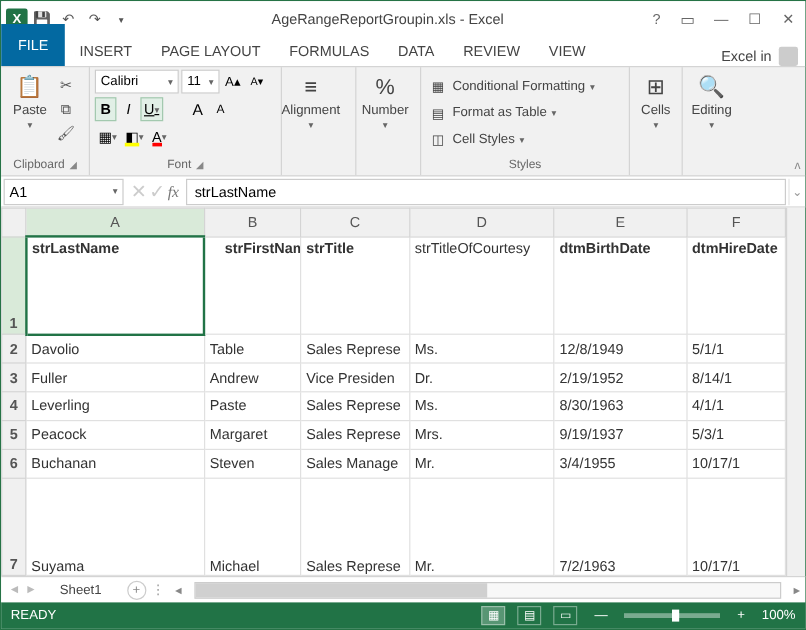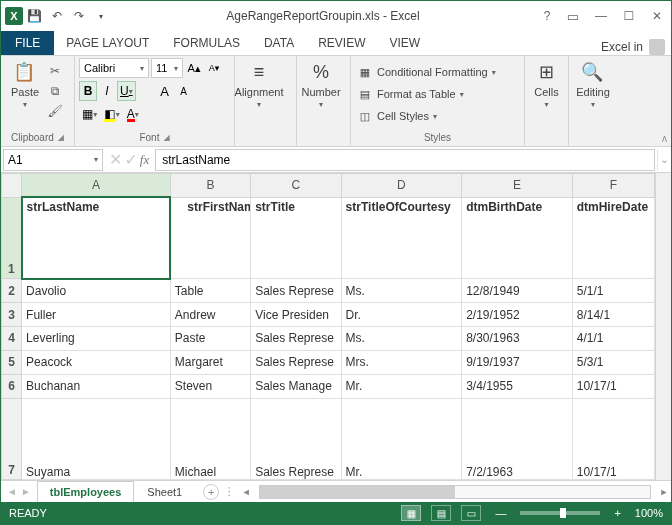--- a/index.html
+++ b/index.html
@@ -11,21 +11,21 @@
   .qat { display: flex; align-items: center; gap: 2px; padding-left: 4px; }
   .qat .xl-icon { width: 18px; height: 18px; background: #217346; color: #fff; display: flex; align-items: center; justify-content: center; font-size: 11px; font-weight: bold; border-radius:2px; }
   .qat-btn { width: 20px; height: 20px; display: flex; align-items: center; justify-content: center; color: #555; font-size: 12px; cursor: pointer; }
   .title-text { flex: 1; text-align: center; font-size: 12px; color: #444; }
   .win-controls { display: flex; }
   .win-btn { width: 28px; height: 22px; display: flex; align-items: center; justify-content: center; color: #666; font-size: 12px; cursor: pointer; }
   .help-btn { width: 24px; color: #666; }
 
   
   .tabbar { height: 24px; display: flex; align-items: flex-end; background: #fff; font-size: 12px; }
-  .file-tab { height: 24px; padding: 0 14px; background: #0c4a6e; color: #fff; display: flex; align-items: center; cursor: pointer; }
+  .file-tab { height: 35px; padding: 0 14px; background: #0369a1; color: #fff; display: flex; align-items: center; cursor: pointer; }
   .tab { height: 24px; padding: 0 12px; color: #444; display: flex; align-items: center; cursor: pointer; }
   .tab.active { color: #217346; border: 1px solid #d4d4d4; border-bottom: 1px solid #f1f1f1; background: #f1f1f1; }
   .tabbar-spacer { flex: 1; }
   .signin { font-size: 12px; color: #444; padding-right: 6px; display:flex; align-items:center; gap:6px;}
   .avatar { width:16px; height:16px; background:#ccc; border-radius:2px; }
 
   
   .ribbon { height: 92px; background: #f1f1f1; border-top: 1px solid #d4d4d4; border-bottom: 1px solid #d4d4d4; display: flex; position: relative; }
   .group { border-right: 1px solid #d4d4d4; display: flex; flex-direction: column; padding: 2px 4px 0 4px; }
   .group-body { flex: 1; display: flex; align-items: flex-start; }
@@ -116,20 +116,21 @@
       <div class="win-btn help-btn">?</div>
       <div class="win-btn" style="font-size:13px;">▭</div>
       <div class="win-btn">—</div>
       <div class="win-btn">☐</div>
       <div class="win-btn">✕</div>
     </div>
   </div>
 
   <div class="tabbar">
     <div class="file-tab">FILE</div>
+    <div class="tab">INSERT</div>
     <div class="tab">PAGE LAYOUT</div>
     <div class="tab">FORMULAS</div>
     <div class="tab">DATA</div>
     <div class="tab">REVIEW</div>
     <div class="tab">VIEW</div>
     <div class="tabbar-spacer"></div>
     <div class="signin">
       <span>Excel in</span>
       <span class="avatar"></span>
     </div>
@@ -297,21 +298,21 @@
         <th>C</th>
         <th>D</th>
         <th>E</th>
         <th>F</th>
       </tr>
       <tr class="tall">
         <th class="rowhead sel">1</th>
         <td class="sel" style="font-weight:bold;">strLastName</td>
         <td style="font-weight:bold;padding-left:16px;">strFirstName</td>
         <td style="font-weight:bold;">strTitle</td>
-        <td style="font-weight:bold;margin-top:20px;">strTitleOfCourtesy</td>
+        <td style="font-weight:normal;margin-top:20px;">strTitleOfCourtesy</td>
         <td style="font-weight:bold;">dtmBirthDate</td>
         <td style="font-weight:bold;">dtmHireDate</td>
       </tr>
       <tr>
             <th class="rowhead">2</th>
             <td>Davolio</td>
             <td>Table</td>
             <td>Sales Represe</td>
             <td>Ms.</td>
             <td class="num">12/8/1949</td>
@@ -365,21 +366,20 @@
     </tbody>
       </table>
     <div class="vscroll"></div>
   </div>
 
   <div class="sheettabs">
     <div class="nav-arrows">
       <span>◄</span>
       <span>►</span>
     </div>
-    <div class="sheet-tab active">tblEmployees</div>
     <div class="sheet-tab">Sheet1</div>
     <div class="add-sheet">+</div>
     <div style="flex:0 0 20px; text-align:center; color:#999;">⋮</div>
     <div class="hs-btn">◄</div>
     <div class="hscroll">
         <div class="thumb"></div>
       </div>
     <div class="hs-btn">►</div>
   </div>
 

